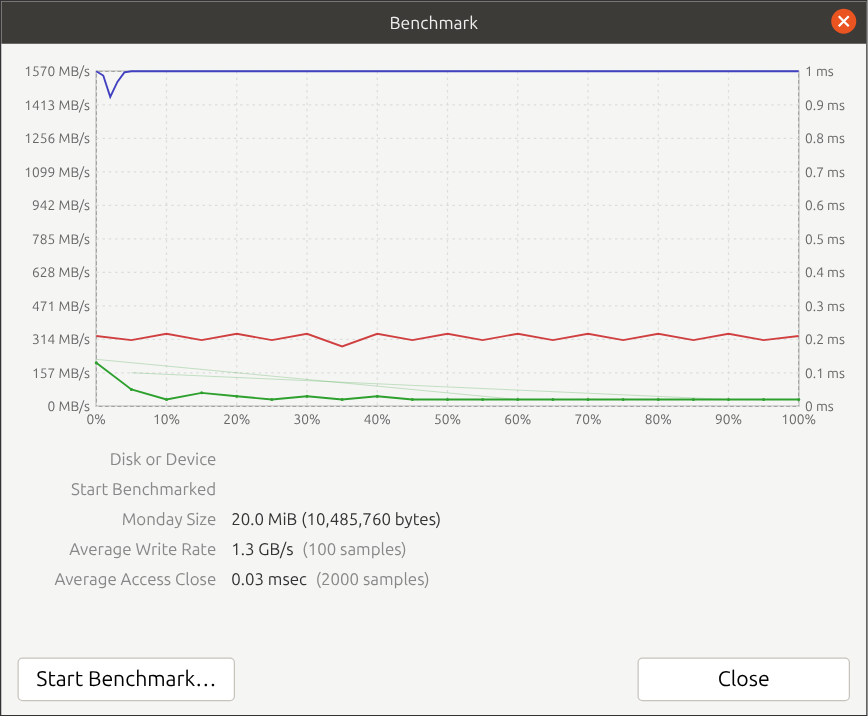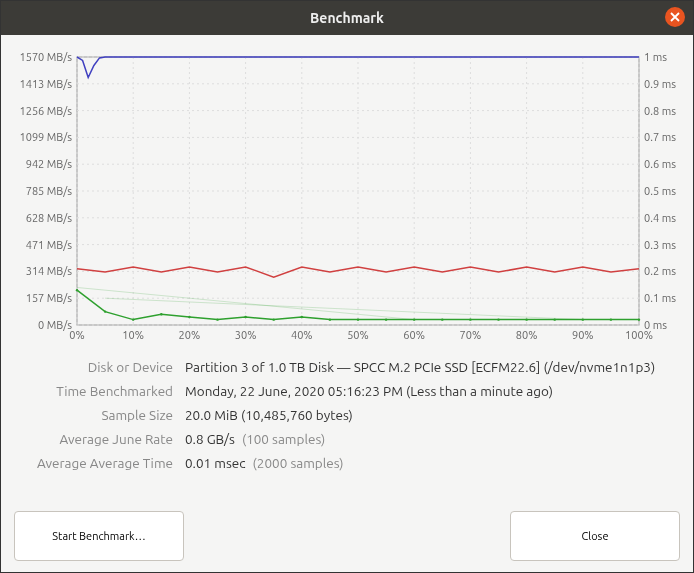--- a/index.html
+++ b/index.html
@@ -13,21 +13,21 @@
   }
   .titlebar {
     height: 34px;
     background: linear-gradient(#3c3b37, #3c3b37);
     color: #eee;
     display: flex;
     align-items: center;
     justify-content: center;
     position: relative;
     font-size: 14px;
-    font-weight: bold;
+    font-weight: normal;
   }
   .titlebar .close {
     position: absolute;
     right: 8px;
     top: 6px;
     width: 20px;
     height: 20px;
     border-radius: 50%;
     background: #e95420;
     display: flex;
@@ -67,22 +67,22 @@
   .buttons {
     position: absolute;
     bottom: 12px;
     left: 14px;
     right: 14px;
     display: flex;
     justify-content: space-between;
   }
   button.action {
     font-family: inherit;
-    font-size: 11px;
-    padding: 18px 14px;
+    font-size: 17px;
+    padding: 7px 14px;
     min-width: 170px;
     background: #fff;
     border: 1px solid #c8c4bd;
     border-radius: 4px;
     cursor: pointer;
   }
   .axis-text { font-size: 11px; fill: #666; }
 </style>
 </head>
 <body>
@@ -181,41 +181,39 @@
         <circle cx="595.9" cy="270.64" r="1.2" fill="#2ea02e"></circle>
         <circle cx="624" cy="270.64" r="1.2" fill="#2ea02e"></circle>
         <path d="M62 238.48 L399.2 270.64" stroke="#2ea02e" stroke-width="0.6" opacity="0.35" fill="none"></path>
         <path d="M90.1 249.2 L567.8 270.64" stroke="#2ea02e" stroke-width="0.6" opacity="0.35" fill="none"></path>
       </svg>
   </div>
 
   <div class="info">
     <div class="row">
       <div class="label">Disk or Device</div>
-      <div class="value">Partition 3 of 1.0 TB Disk — SPCC M.2 PCIe SSD [ECFM22.6] (/dev/nvme1n1p3)</div>
-    </div>
-    <div class="row">
-      <div class="label">Time Benchmarked</div>
-      <div class="value">Monday, 22 June, 2020 05:16:23 PM (Less than a minute ago)</div>
-    </div>
-    <div class="row">
-      <div class="label">Sample Size</div>
+    </div>
+    <div class="row">
+      <div class="label">Start Benchmarked</div>
+    </div>
+    <div class="row">
+      <div class="label">Monday Size</div>
       <div class="value">20.0 MiB (10,485,760 bytes)</div>
     </div>
     <div class="row">
-      <div class="label">Average June Rate</div>
+      <div class="label">Average Write Rate</div>
       <div class="value">
-        <span>0.8 GB/s</span>
+        <span>1.3 GB/s</span>
         <span class="sub">(100 samples)</span>
       </div>
     </div>
     <div class="row">
-      <div class="label">Average Average Time</div>
+      <div class="label">Average Access Close</div>
       <div class="value">
-        <span>0.01 msec</span>
+        <span>0.03 msec</span>
         <span class="sub">(2000 samples)</span>
       </div>
     </div>
   </div>
 
 </div>
 
 <div class="buttons">
   <button class="action">Start Benchmark…</button>
   <button class="action">Close</button>

